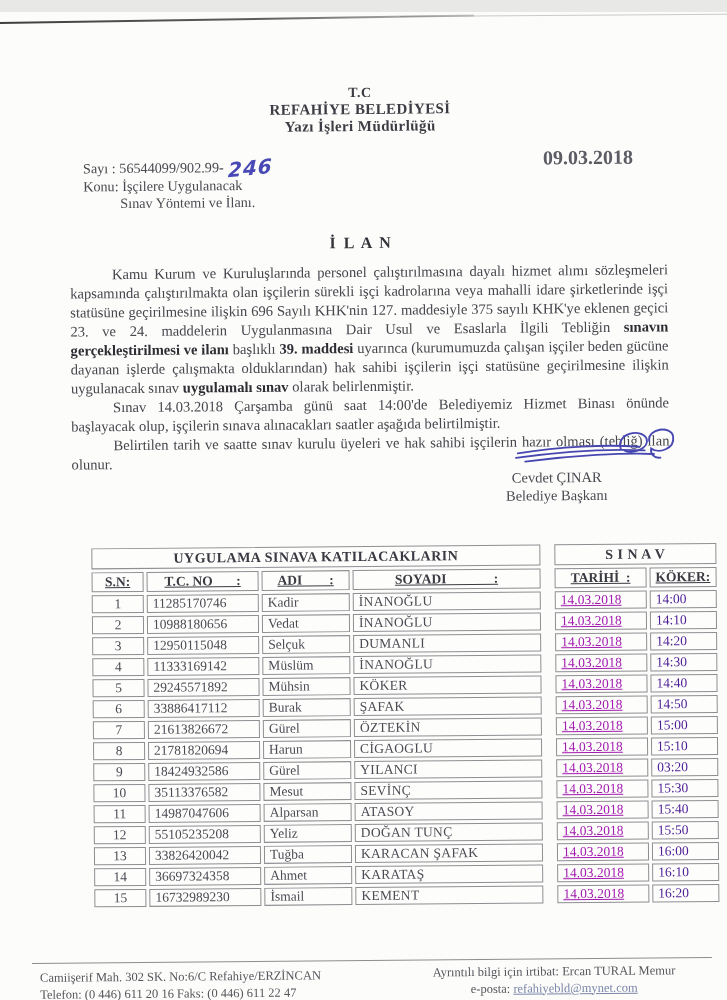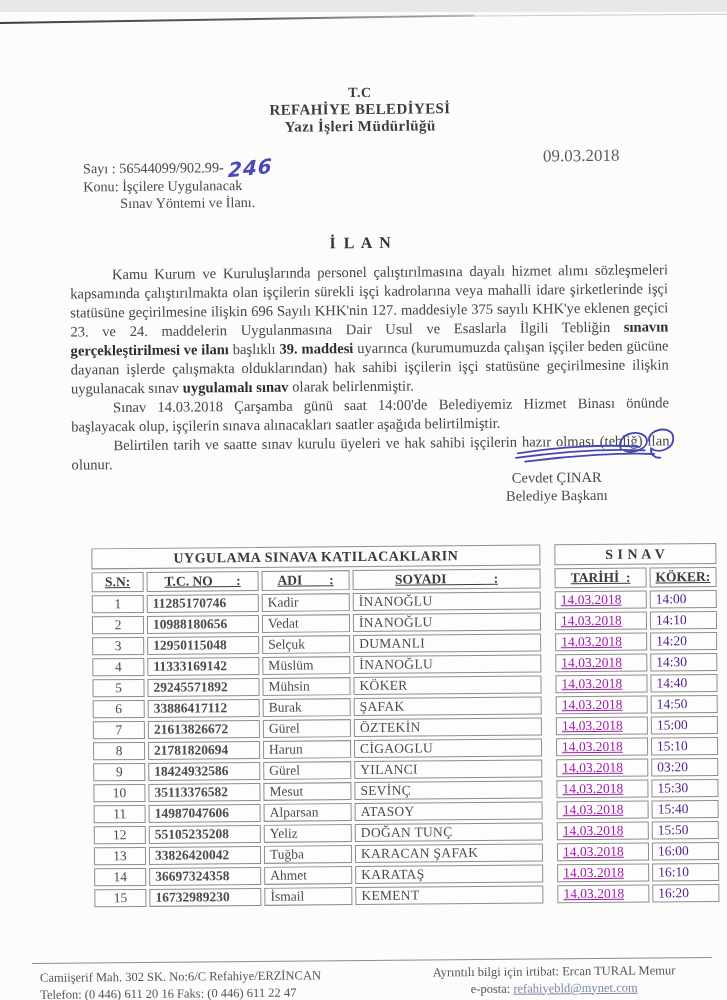--- a/index.html
+++ b/index.html
@@ -22,21 +22,21 @@
     position:absolute;top:4px;left:400px;width:330px;height:1px;
     background:rgba(110,110,110,.35);transform:rotate(-0.4deg);
     transform-origin:left center;z-index:5;
   }
   .content{position:absolute;inset:0;transform:rotate(-0.5deg);}
 
   .letterhead{position:absolute;top:72px;left:0;width:100%;text-align:center;
     font-weight:bold;font-size:15px;line-height:17px;color:#3c3c44;letter-spacing:.4px;}
   .letterhead .l1{font-size:14px;}
 
-  .doc-date{position:absolute;top:136px;left:546px;font-size:17px;color:#5c5c64;}
+  .doc-date{position:absolute;top:136px;left:546px;font-size:20px;color:#5c5c64;font-weight:bold;}
 
   .ref-block{position:absolute;top:146px;left:86px;font-size:14.2px;line-height:17.5px;color:#4a4a52;}
   .ref-block .indent{padding-left:37px;}
   .handwritten-no{
     display:inline-block;font-family:"DejaVu Sans",sans-serif;font-style:italic;
     color:#4949b6;font-size:20px;font-weight:bold;line-height:14px;
     transform:rotate(-5deg) skewX(-8deg);margin-left:4px;vertical-align:-3px;letter-spacing:1px;
   }
 
   .ilan-title{position:absolute;top:222px;left:0;width:100%;text-align:center;
@@ -63,21 +63,21 @@
   table.exam td.gap,table.exam th.gap{border:none;background:transparent;padding:0;}
   table.exam .group-hdr{
     text-align:center;font-weight:bold;font-size:14px;color:#3a3a42;
     letter-spacing:.5px;height:19px;
   }
   table.exam .col-hdr{
     font-weight:bold;text-decoration:underline;white-space:pre;
     color:#3a3a42;font-size:13.5px;height:18px;
   }
   table.exam td.c-sn{text-align:center;width:40px;}
-  table.exam td.c-tc{width:100px;font-weight:bold;}
+  table.exam td.c-tc{width:100px;}
   table.exam td.c-adi{width:76px;}
   table.exam td.c-soyadi{width:176px;letter-spacing:.3px;}
   table.exam td.c-tarihi{width:80px;color:#a21caf;text-decoration:underline;}
   table.exam td.c-saati{width:50px;color:#4c1d95;}
   col.gapcol{width:8px;}
 
   .footer-rule{position:absolute;top:948px;left:28px;width:680px;height:1px;background:#8d8d8d;}
   .footer-left{position:absolute;top:955px;left:36px;font-size:12.5px;line-height:16.5px;color:#55555c;}
   .footer-right{position:absolute;top:953px;left:392px;width:316px;text-align:center;
     font-size:12.5px;line-height:16.5px;color:#55555c;}

